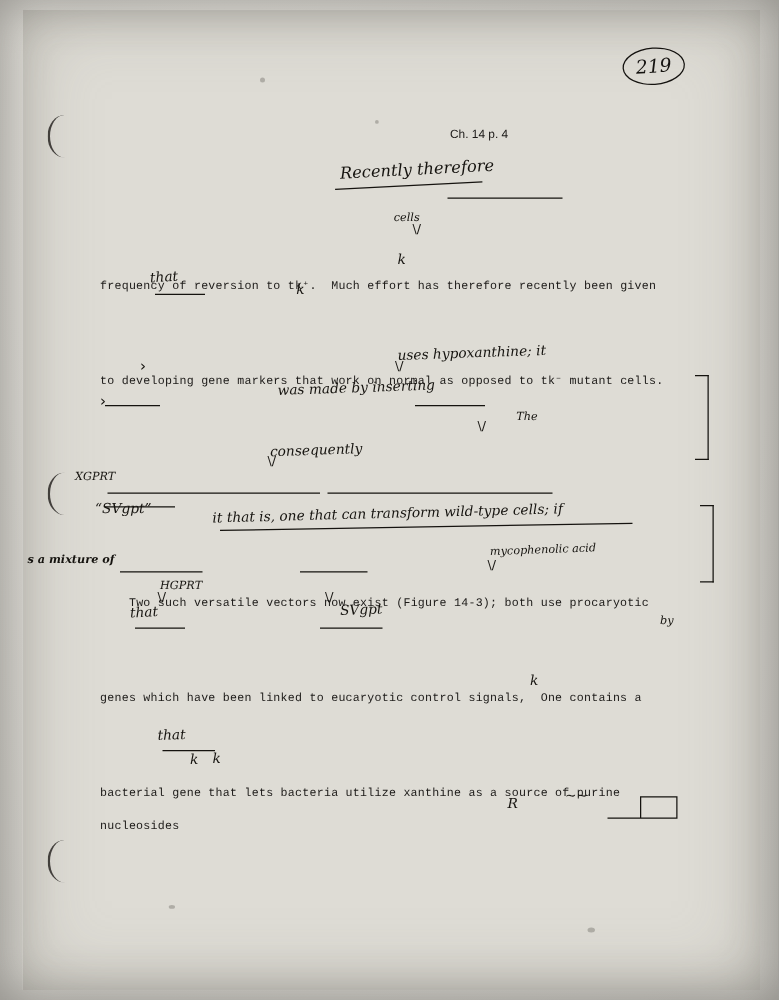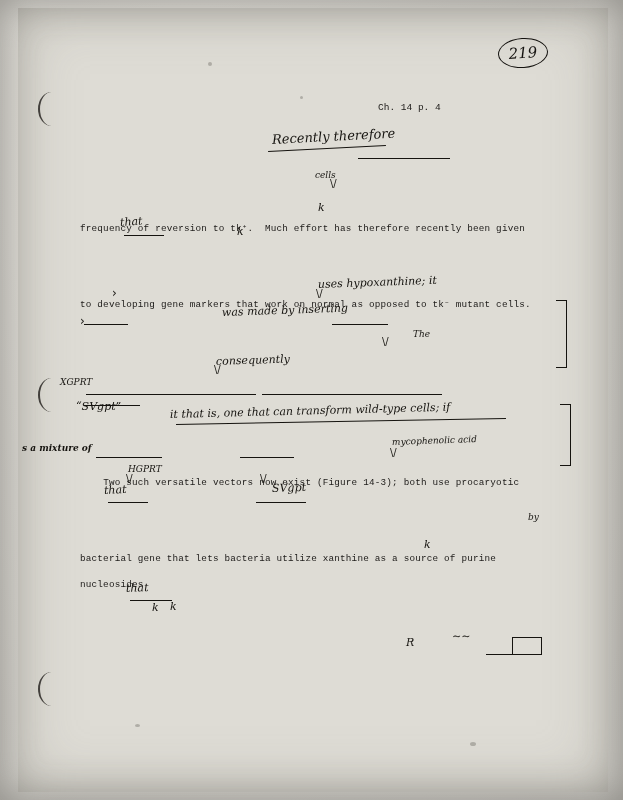--- a/index.html
+++ b/index.html
@@ -95,23 +95,23 @@
     font-style: italic;
     font-size: 15px;
     color: #14120f;
     display: flex;
     align-items: center;
     justify-content: center;
   }
 
   #chapter-note {
     position: absolute;
-    left: 378px;
+    left: 360px;
     top: 102px;
-    font-family: Liberation Mono, monospace;
+    font-family: Liberation Sans, sans-serif;
     font-size: 9.5px;
     color: #1c1a18;
   }
 
   
   .punch {
     position: absolute;
     left: 38px;
     width: 16px;
     height: 34px;
@@ -180,20 +180,21 @@
 
   <div id="chapter-note">Ch. 14 p. 4</div>
 
   <div class="typed">
 
     <p>frequency of reversion to tk⁺.  Much effort has therefore recently been given</p>
     <p>to developing gene markers that work on normal as opposed to tk⁻ mutant cells.</p>
     <p style="height:25px;"></p>
 
     <p>    Two such versatile vectors now exist (Figure 14-3); both use procaryotic</p>
+    <p>genes which have been linked to eucaryotic control signals,  One contains a</p>
     <p>bacterial gene that lets bacteria utilize xanthine as a source of purine nucleosides</p>
     
     
     
     
     
     
     
     
     
@@ -252,21 +253,21 @@
 
   <div class="hand sm" style="left:128px; top:464px;">HGPRT</div>
   <div class="caret" style="left:126px; top:473px;">\/</div>
   <div class="caret" style="left:260px; top:473px;">\/</div>
 
   <div class="hand" style="left:104px; top:484px; transform:rotate(-3deg);">that</div>
   <div class="hand" style="left:272px; top:482px; transform:rotate(-2deg);">SVgpt</div>
   <div class="strikeline" style="left:108px; top:502px; width:40px;"></div>
   <div class="strikeline" style="left:256px; top:502px; width:50px;"></div>
 
-  <div class="hand sm" style="left:528px; top:492px;margin-top:20px;">by</div>
+  <div class="hand sm" style="left:528px; top:492px;">by</div>
 
   <div class="hand" style="left:126px; top:582px; transform:rotate(-2deg);">that</div>
   <div class="strikeline" style="left:130px; top:600px; width:42px;"></div>
 
   <div class="hand" style="left:424px; top:538px;">k</div>
   <div class="hand" style="left:170px; top:600px;">k</div>
   <div class="hand" style="left:152px; top:601px;">k</div>
   <div class="hand" style="left:318px; top:201px;">k</div>
   <div class="hand" style="left:237px; top:225px;">k</div>
   <div class="hand" style="left:406px; top:636px;">R</div>

